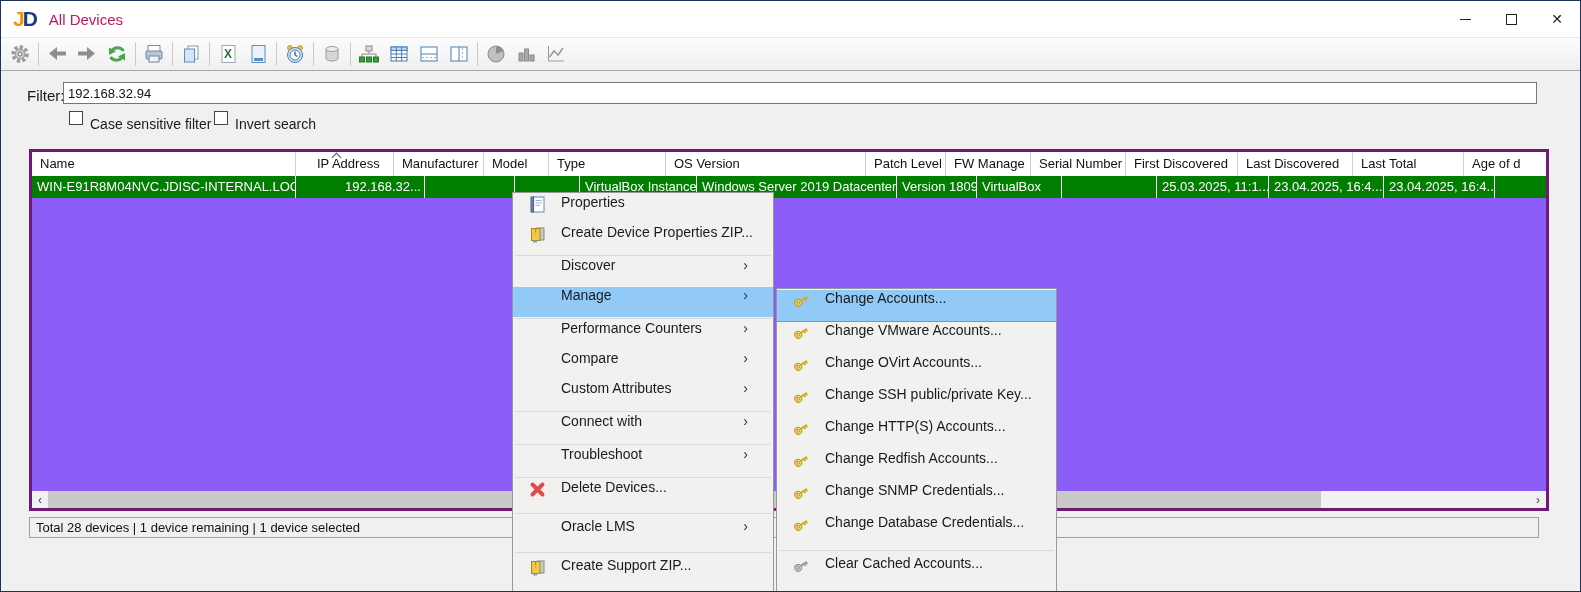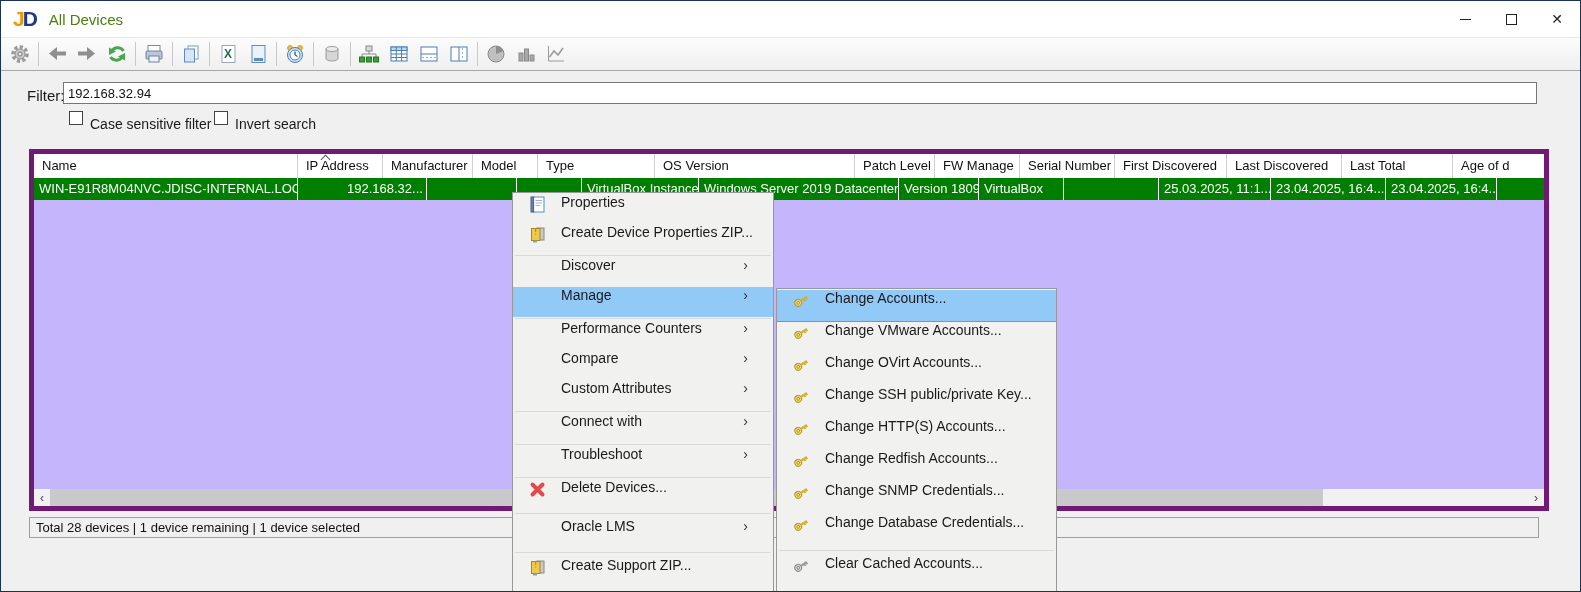--- a/index.html
+++ b/index.html
@@ -13,21 +13,21 @@
   }
 
   
   .titlebar {
     position:absolute; left:0; top:0; width:100%; height:36px;
     background:#ffffff; display:flex; align-items:center; padding-left:12px;
   }
   .logo { font-size:21px; font-weight:800; letter-spacing:-2px; display:flex; }
   .logo .lj { color:#f29400; }
   .logo .ld { color:#1d3a7d; }
-  .title-text { margin-left:13px; font-size:15px; color:#4d7c0f; }
+  .title-text { margin-left:13px; font-size:15px; color:#be185d; }
   .win-controls { margin-left:auto; display:flex; height:100%; }
   .win-btn { width:46px; height:100%; display:flex; align-items:center; justify-content:center; }
   .min-glyph { display:block; width:11px; border-top:1px solid #222; }
   .max-glyph { display:block; width:11px; height:11px; border:1px solid #222; }
   .close-glyph { font-size:14px; color:#222; line-height:1; }
 
   
   .toolbar {
     position:absolute; left:0; top:36px; width:100%; height:34px;
     background:linear-gradient(#fcfcfc,#efefef);
@@ -43,21 +43,21 @@
     position:absolute; left:62px; top:81px; width:1474px; height:22px;
     border:1px solid #767676; background:#fff; font-size:13px;
     font-family:"Liberation Sans",sans-serif; padding:0 4px; color:#111;
   }
   .cb { position:absolute; width:14px; height:14px; background:#fff; border:1px solid #444; top:110px; }
   .cb-label { position:absolute; top:115px; font-size:14px; }
 
   
   .device-table {
     position:absolute; left:28px; top:148px; width:1520px; height:362px;
-    background:#c4b5fd; border:5px solid #701a75;
+    background:#8b5cf6; border:3px solid #701a75;
   }
   .thead { display:flex; height:24px; background:#fff; }
   .th {
     position:relative; font-size:13px; color:#111; line-height:23px;
     padding-left:8px; border-right:1px solid #d0d0d0;
     white-space:nowrap; overflow:hidden; flex-shrink:0;
   }
   .th:last-child { border-right:none; flex:1; }
   .sort-caret {
     position:absolute; top:2px; left:24px; width:7px; height:7px;
@@ -256,21 +256,21 @@
   <span class="filter-label">Filter:</span>
   <input class="filter-input" type="text" value="192.168.32.94" style="">
   <span class="cb" style="left:68px;"></span>
   <span class="cb-label" style="left:89px;">Case sensitive filter</span>
   <span class="cb" style="left:213px;"></span>
   <span class="cb-label" style="left:234px;">Invert search</span>
 
   <div class="device-table">
     <div class="thead">
       <div class="th" style="width:264px;"><span>Name</span></div>
-      <div class="th" style="width:85px;"><span class="sort-caret"></span><span>IP Address</span></div>
+      <div class="th" style="width:85px;margin-left:13px;"><span class="sort-caret"></span><span>IP Address</span></div>
       <div class="th" style="width:90px;"><span>Manufacturer</span></div>
       <div class="th" style="width:65px;"><span>Model</span></div>
       <div class="th" style="width:117px;"><span>Type</span></div>
       <div class="th" style="width:200px;"><span>OS Version</span></div>
       <div class="th" style="width:80px;"><span>Patch Level</span></div>
       <div class="th" style="width:85px;"><span>FW Manage</span></div>
       <div class="th" style="width:95px;"><span>Serial Number</span></div>
       <div class="th" style="width:112px;"><span>First Discovered</span></div>
       <div class="th" style="width:115px;"><span>Last Discovered</span></div>
       <div class="th" style="width:111px;"><span>Last Total</span></div>

